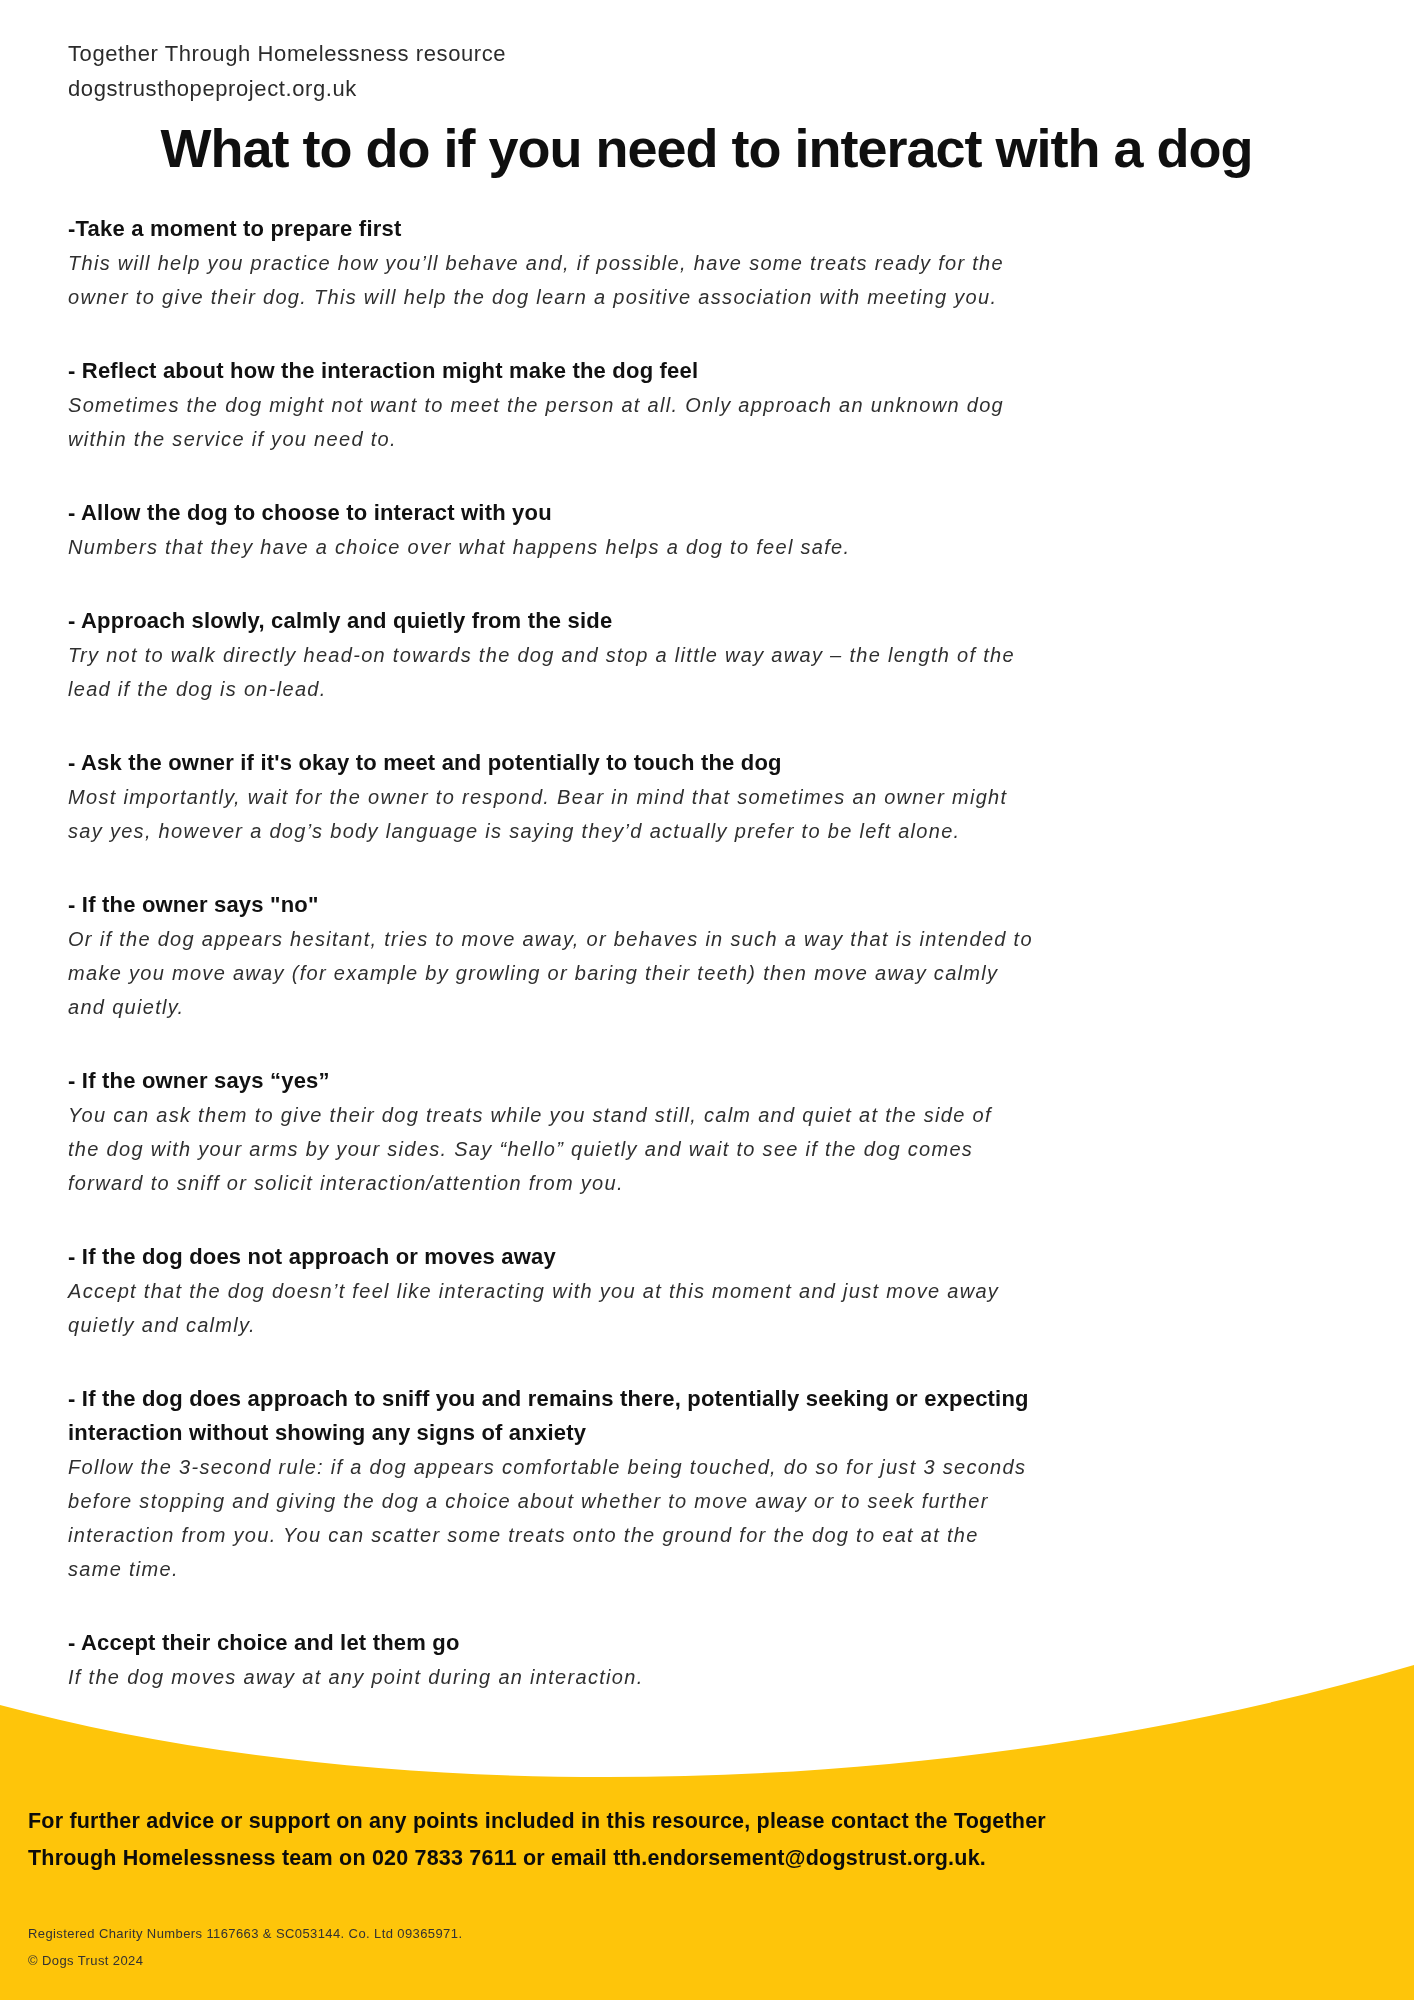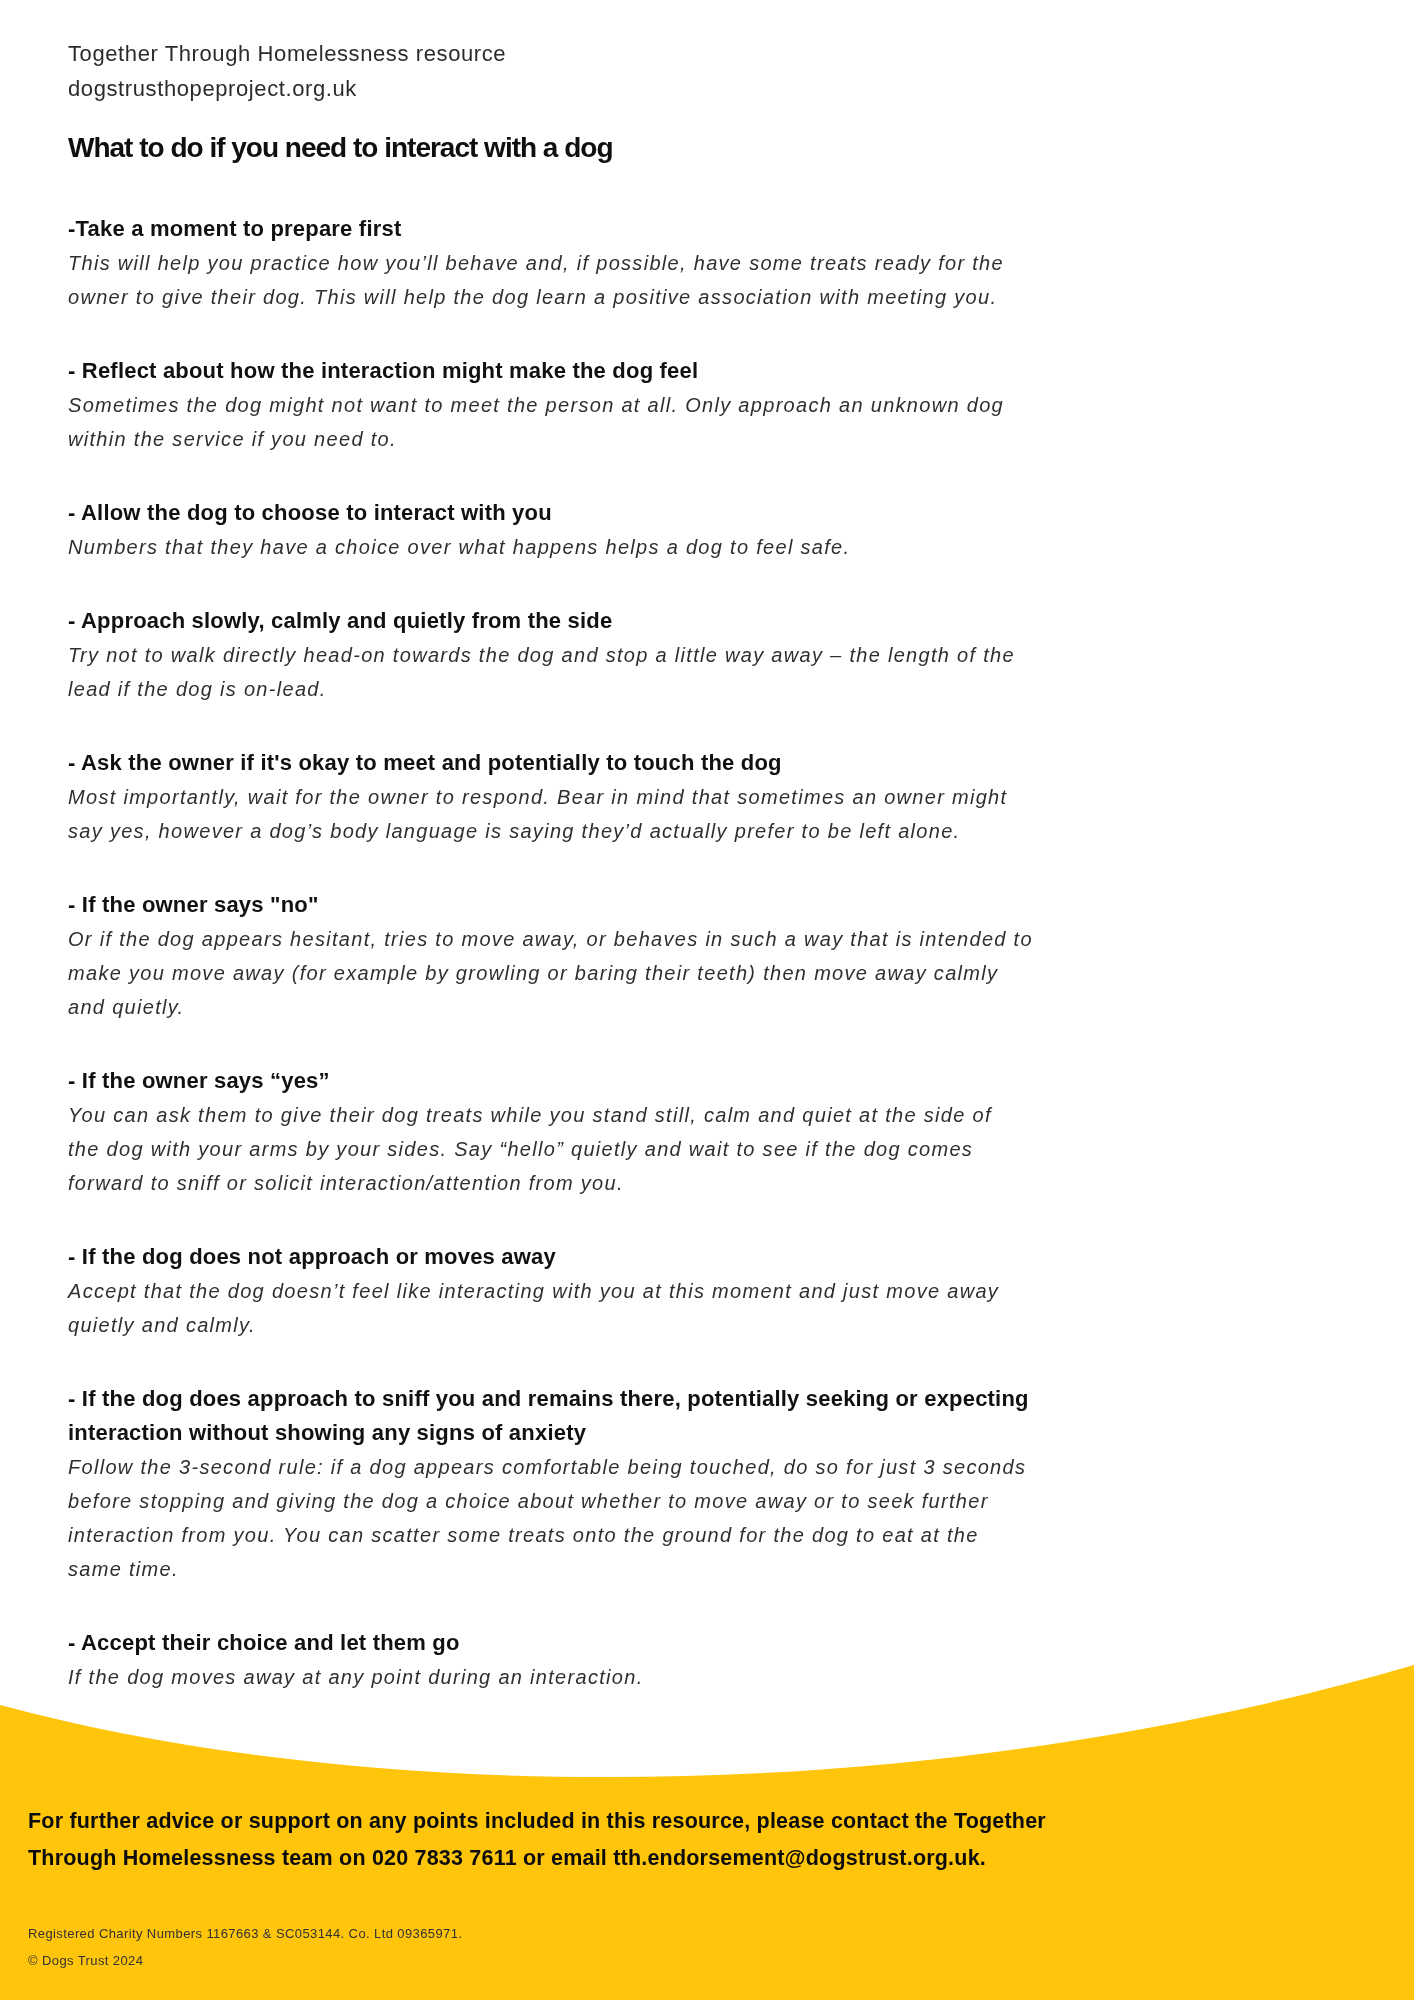--- a/index.html
+++ b/index.html
@@ -19,25 +19,26 @@
   }
   .hdr-line {
     font-size: 22px;
     line-height: 35px;
     letter-spacing: 0.6px;
     color: #2b2b2b;
     white-space: pre-line;
   }
   h1.title {
     margin-top: 16px;
-    font-size: 28px;
+    font-size: 54px;
     line-height: 52px;
     font-weight: bold;
     letter-spacing: -1px;
     color: #0f0f0f;
+    text-align: center;
   }
   .sections { margin-top: 38px; }
   .sec { margin-bottom: 40px; }
   .sec-h {
     font-size: 22px;
     line-height: 34px;
     font-weight: bold;
     color: #111111;
     letter-spacing: 0.2px;
     white-space: pre-line;

